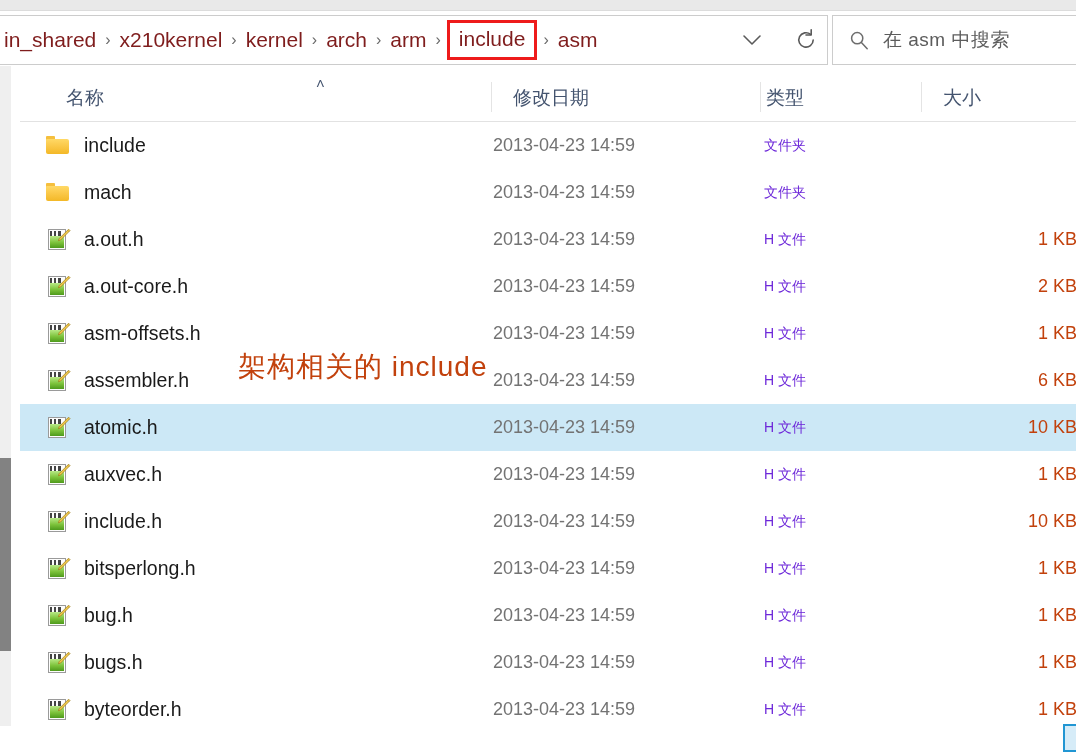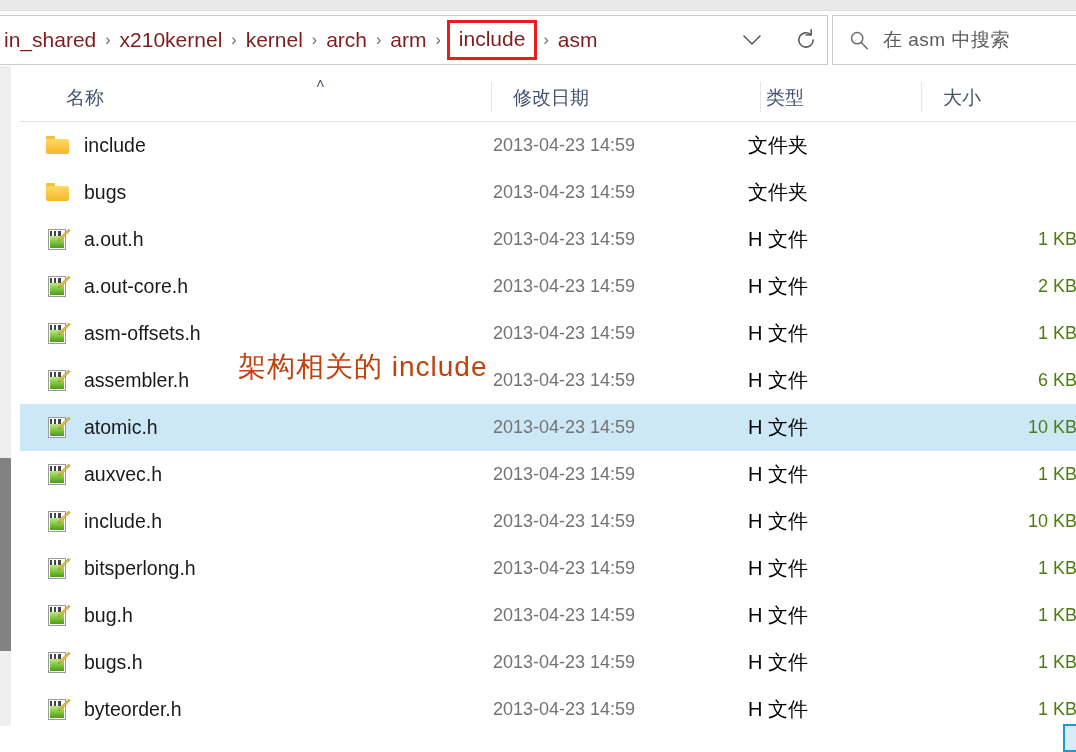--- a/index.html
+++ b/index.html
@@ -167,31 +167,31 @@
     color: #1a1a1a;
   }
   .cell-date {
     position: absolute;
     left: 473px;
     font-size: 18px;
     color: #737373;
   }
   .cell-type {
     position: absolute;
-    left: 728px;
-    font-size: 20px;
-    color: #000000;
+    left: 744px;
+    font-size: 14px;
+    color: #6d28d9;
   }
   .cell-size {
     position: absolute;
     left: 901px;
     width: 156px;
     text-align: right;
     font-size: 18px;
-    color: #4d7c0f;
+    color: #c2410c;
   }
 
   
   .ico {
     width: 24px; height: 22px;
     position: relative;
     flex: 0 0 auto;
   }
   .ico-folder .tab {
     position: absolute;
@@ -364,21 +364,21 @@
         <div class="cell-date">2013-04-23 14:59</div>
         <div class="cell-type">文件夹</div>
         <div class="cell-size"></div>
       </div>
       <div class="row">
         <div class="cell-name">
           <span class="ico ico-folder">
             <span class="tab"></span>
             <span class="body"></span>
           </span>
-          <span class="label">bugs</span>
+          <span class="label">mach</span>
         </div>
         <div class="cell-date">2013-04-23 14:59</div>
         <div class="cell-type">文件夹</div>
         <div class="cell-size"></div>
       </div>
       <div class="row">
         <div class="cell-name">
           <span class="ico ico-hfile">
             <span class="paper"></span>
             <span class="bars"></span>

